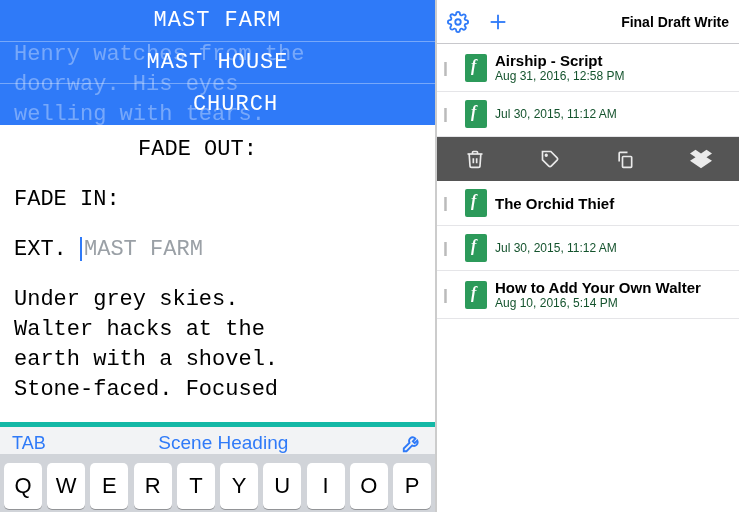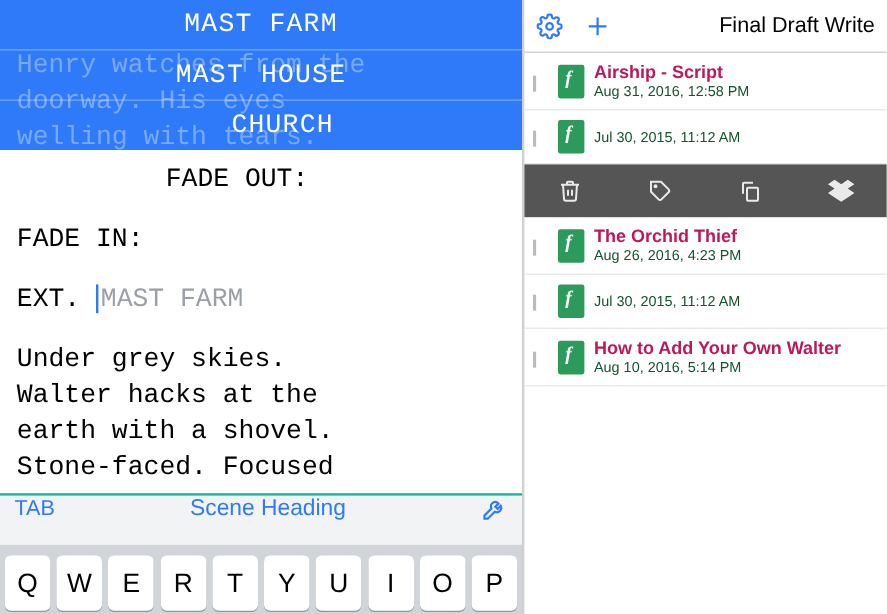--- a/index.html
+++ b/index.html
@@ -60,25 +60,25 @@
   .cursor {
     display: inline-block;
     width: 2px;
     height: 24px;
     background: #2f7af8;
     vertical-align: middle;
     margin-right: 2px;
   }
   .action-block { }
   .format-bar {
-    height: 43px;
+    height: 32px;
     background: #f2f3f5;
-    border-top: 2px solid #14b8a6;
-    display: flex;
-    align-items: flex-start;
+    border-top: 5px solid #14b8a6;
+    display: flex;
+    align-items: flex-end;
     padding: 0 12px;
     color: #2f7af8;
     font-size: 18px;
   }
   .tab-btn { font-weight: 400; }
   .format-label { flex: 1; text-align: center; font-size: 19px; }
   .wrench { }
   .keyboard-row {
     height: 58px;
     background: #d1d4d9;
@@ -112,22 +112,22 @@
     height: 44px;
     border-bottom: 1px solid #c8c8cc;
     display: flex;
     align-items: center;
     padding: 0 10px;
     gap: 18px;
   }
   .rp-header .title {
     flex: 1;
     text-align: right;
-    font-size: 18px;
-    font-weight: 400;
+    font-size: 14px;
+    font-weight: 700;
     color: #000;
     white-space: nowrap;
     overflow: hidden;
   }
   .hdr-icon { color: #2f7af8; }
   .file-list { flex: 1; }
   .file-row {
     display: flex;
     align-items: center;
     padding: 8px 10px 8px 6px;
@@ -153,21 +153,21 @@
     position: absolute;
     color: #fff;
     font-family: serif;
     font-style: italic;
     font-weight: bold;
     font-size: 16px;
     left: 6px;
     top: 3px;
   }
   .file-meta { flex: 1; overflow: hidden; }
-  .file-name { font-size: 15px; font-weight: 600; color: #be185d; white-space: nowrap; overflow: hidden; text-overflow: ellipsis; }
+  .file-name { font-size: 15px; font-weight: 600; color: #000000; white-space: nowrap; overflow: hidden; text-overflow: ellipsis; }
   .file-date { font-size: 12px; color: #14532d; }
   .action-strip {
     height: 44px;
     background: #555;
     display: flex;
     align-items: center;
     justify-content: space-around;
     color: #eaeaea;
   }
   .action-strip span { font-size: 20px; }
@@ -285,21 +285,20 @@
             <path d="M6 2 0 6l6 4-6 4 6 4 6-4 6 4 6-4-6-4 6-4-6-4-6 4z M12 14l-6 4 6 4 6-4z"></path>
           </svg>
       </span>
     </div>
 
     <div class="file-row">
       <span class="grip">|||</span>
       <span class="doc-icon"></span>
       <div class="file-meta">
         <div class="file-name">The Orchid Thief</div>
-        <div class="file-date">Aug 26, 2016, 4:23 PM</div>
       </div>
     </div>
 
     <div class="file-row">
       <span class="grip">|||</span>
       <span class="doc-icon"></span>
       <div class="file-meta">
         <div class="file-date">Jul 30, 2015, 11:12 AM</div>
       </div>
     </div>

